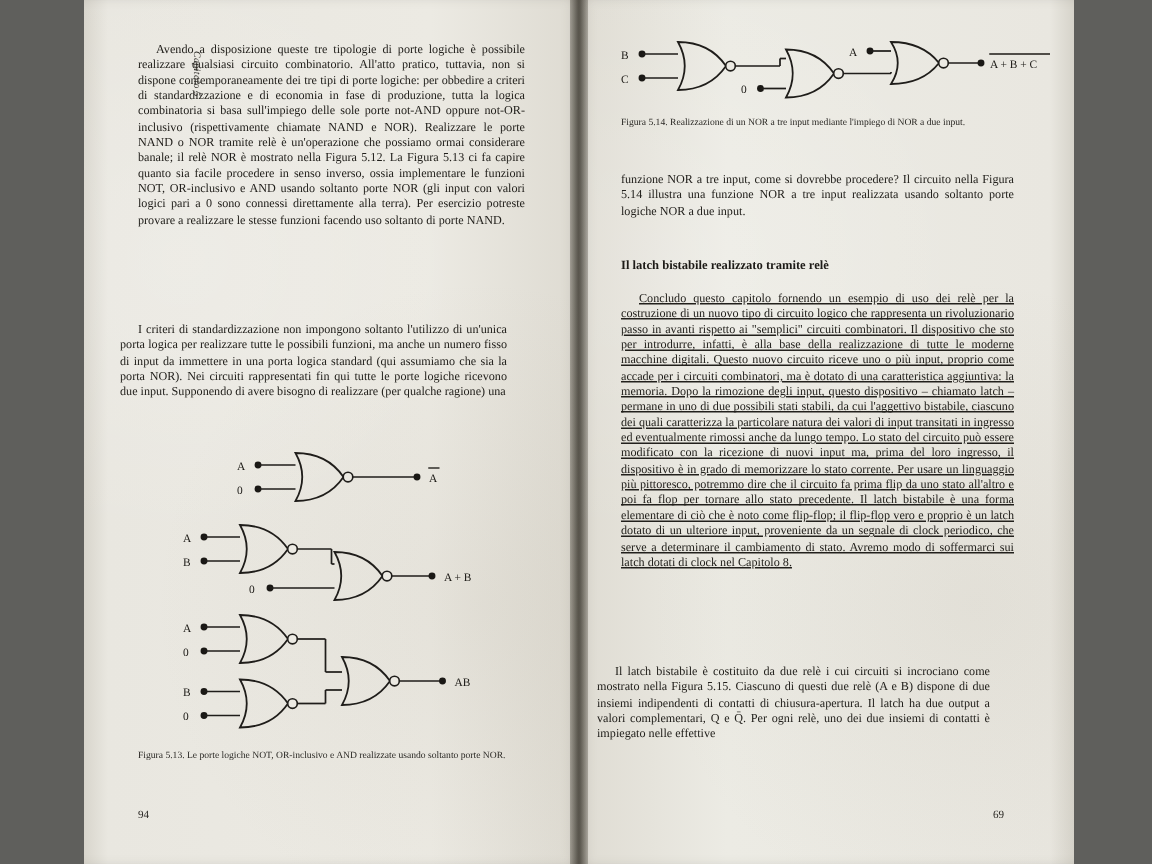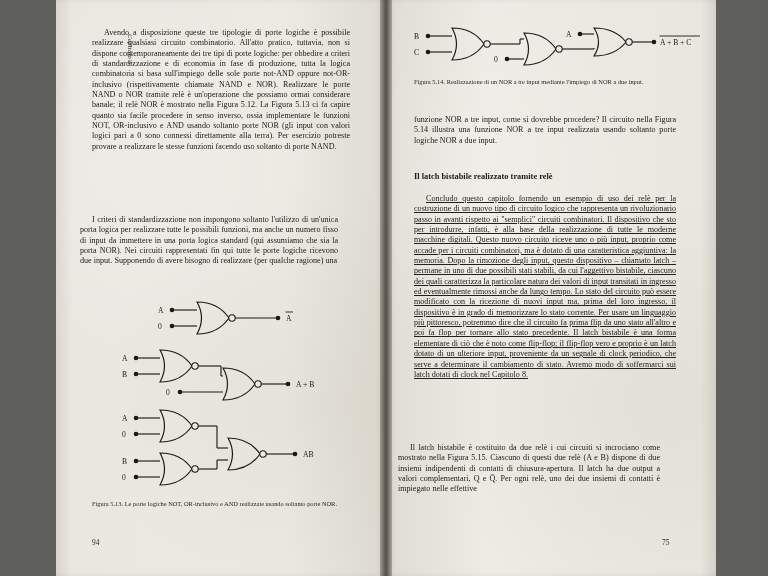--- a/index.html
+++ b/index.html
@@ -281,17 +281,17 @@
     <div class="sec-head" style="left:28px; top:172px;">Il latch bistabile realizzato tramite relè</div>
 
     <div class="body-text" style="left:28px; top:194px; width:262px;text-decoration:underline;">
       <p class="ind">Concludo questo capitolo fornendo un esempio di uso dei relè per la costruzione di un nuovo tipo di circuito logico che rappresenta un rivoluzionario passo in avanti rispetto ai "semplici" circuiti combinatori. Il dispositivo che sto per introdurre, infatti, è alla base della realizzazione di tutte le moderne macchine digitali. Questo nuovo circuito riceve uno o più input, proprio come accade per i circuiti combinatori, ma è dotato di una caratteristica aggiuntiva: la memoria. Dopo la rimozione degli input, questo dispositivo – chiamato latch – permane in uno di due possibili stati stabili, da cui l'aggettivo bistabile, ciascuno dei quali caratterizza la particolare natura dei valori di input transitati in ingresso ed eventualmente rimossi anche da lungo tempo. Lo stato del circuito può essere modificato con la ricezione di nuovi input ma, prima del loro ingresso, il dispositivo è in grado di memorizzare lo stato corrente. Per usare un linguaggio più pittoresco, potremmo dire che il circuito fa prima flip da uno stato all'altro e poi fa flop per tornare allo stato precedente. Il latch bistabile è una forma elementare di ciò che è noto come flip-flop; il flip-flop vero e proprio è un latch dotato di un ulteriore input, proveniente da un segnale di clock periodico, che serve a determinare il cambiamento di stato. Avremo modo di soffermarci sui latch dotati di clock nel Capitolo 8.</p>
     </div>
 
     <div class="body-text" style="left:12px; top:443px; width:262px;">
       <p class="ind">Il latch bistabile è costituito da due relè i cui circuiti si incrociano come mostrato nella Figura 5.15. Ciascuno di questi due relè (A e B) dispone di due insiemi indipendenti di contatti di chiusura-apertura. Il latch ha due output a valori complementari, Q e Q̄. Per ogni relè, uno dei due insiemi di contatti è impiegato nelle effettive</p>
     </div>
 
-    <div class="folio" style="left:276px; top:538px;">75</div>
+    <div class="folio" style="left:276px; top:538px;">69</div>
   </div>
 
   <div class="gutter"></div>
 </div>
 
 </body></html>

